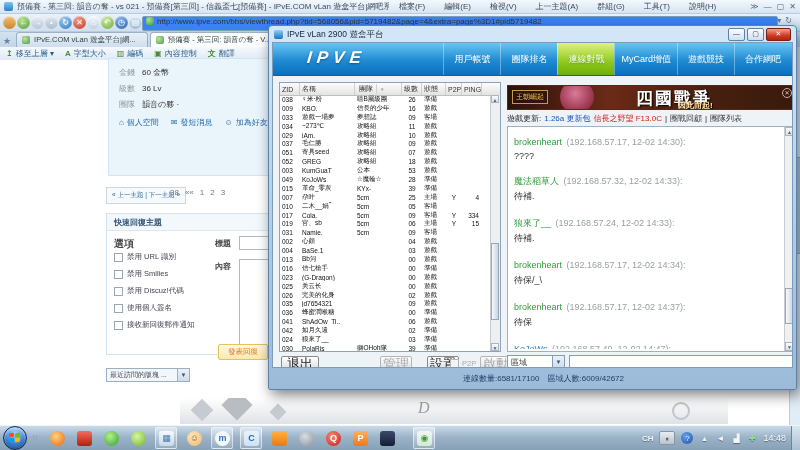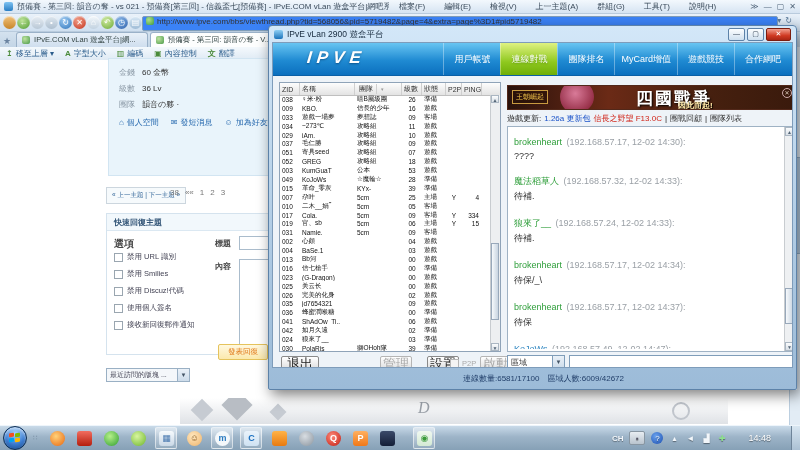--- a/index.html
+++ b/index.html
@@ -169,21 +169,21 @@
   .tb-item.boxed{border:1px solid rgba(255,255,255,.55);background:linear-gradient(rgba(255,255,255,.45),rgba(255,255,255,.1))}
   .tb-glyph{width:15px;height:15px;border-radius:3px;display:flex;align-items:center;justify-content:center;
     font-size:9px;font-weight:bold;color:#fff}
   .tb-glyph.round{border-radius:50%}
   .tray{margin-left:auto;display:flex;align-items:center;gap:6px;padding-right:5px;font-size:8px;color:#fff}
   .tray-i{display:flex;align-items:center;justify-content:center;min-width:10px;height:12px;font-size:8px;color:#f2f6fa;text-shadow:0 1px 1px rgba(0,0,0,.4)}
   .tr-lang{font-weight:bold}
   .tr-batt{width:14px;background:linear-gradient(#e8edf2,#b9c4ce);border:1px solid #8896a2;border-radius:2px;color:#556}
   .tr-help{width:12px;height:12px;background:radial-gradient(circle at 40% 35%,#6aa2ee,#1c4fb0);border-radius:50%;font-size:8px}
   .tr-shield{color:#8ee08e}
-  .tb-time{font-size:9px;color:#fff;text-shadow:0 1px 1px rgba(0,0,0,.45);margin:0 15px}
+  .tb-time{font-size:9px;color:#fff;text-shadow:0 1px 1px rgba(0,0,0,.45);margin:0 0}
   .showdesk{width:8px;height:25px;border-left:1px solid #6e8499;background:linear-gradient(#d8e6f1,#a9bfd2);flex:none}
 </style>
 </head>
 <body>
 
 <div id="screen">
 
   <div id="titlebar">
     <span class="b-ico"></span>
     <span class="title">預備賽 - 第三回: 韻音の奪 - vs 021 - 預備賽[第三回] - 信義盃七[預備賽] - IPvE.COM vLan 遊盒平台|網吧系統 - Powered by Discuz! - Maxthon 2.5...</span>
@@ -364,22 +364,22 @@
         <span class="ab">▢</span>
         <span class="ab close">✕</span>
       </span>
     </div>
 
     <div class="app-inner">
       <div class="app-head">
         <span class="app-logo">IPVE</span>
         <span class="app-tabs">
           <span class="atab">用戶帳號</span>
+            <span class="atab">團隊排名</span>
             <span class="atab active">連線對戰</span>
-            <span class="atab">團隊排名</span>
             <span class="atab">MyCard增值</span>
             <span class="atab">遊戲競技</span>
             <span class="atab">合作網吧</span>
         </span>
       </div>
 
       <div class="grid">
         <div class="g-h">
           <span>ZID</span>
           <span>名稱</span>

